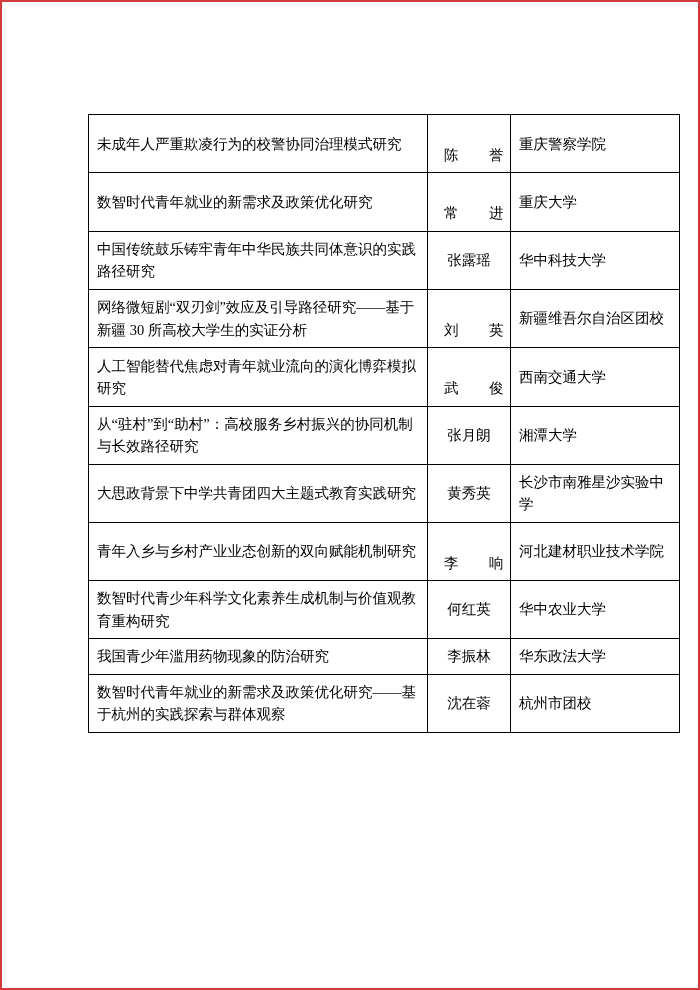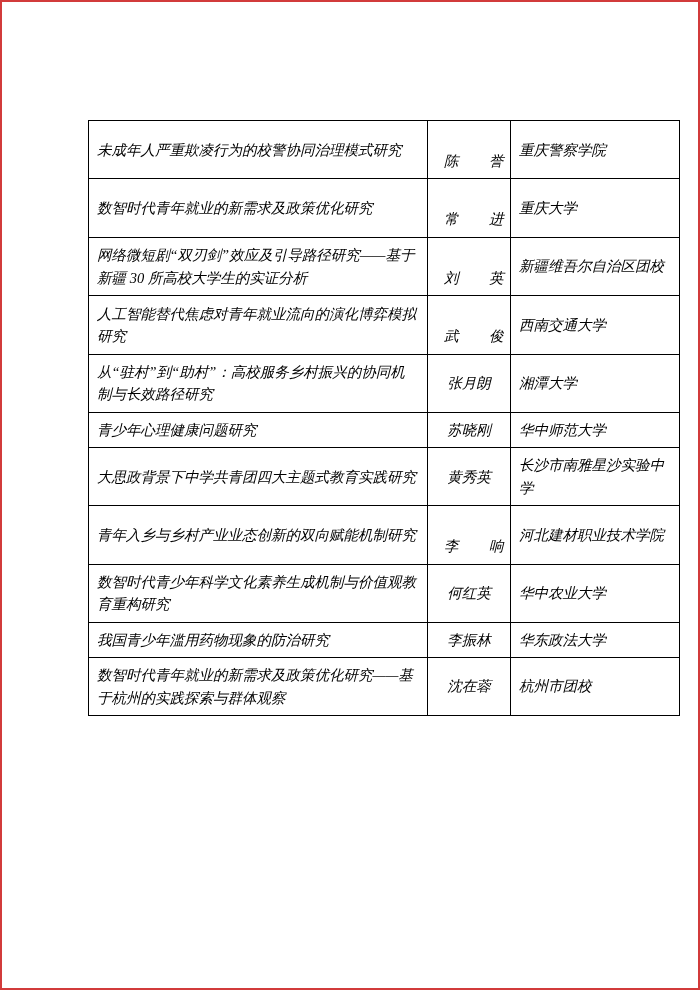--- a/index.html
+++ b/index.html
@@ -17,23 +17,22 @@
     width: 700px;
     height: 990px;
     box-sizing: border-box;
     border: 2px solid #d23b3b;
     background: #ffffff;
     overflow: hidden;
   }
   .sheet {
     position: absolute;
     left: 86px;
-    top: 118px;
+    top: 112px;
     width: 542px;
-    font-style: italic;
   }
   table.doc-table {
     border-collapse: collapse;
     width: 542px;
     table-layout: fixed;
   }
   table.doc-table td {
     border: 1px solid #000000;
     padding: 6px 8px;
     vertical-align: middle;
@@ -74,38 +73,38 @@
             <td class="col-title">未成年人严重欺凌行为的校警协同治理模式研究</td>
             <td class="col-name"><span class="name-spaced">陈　誉</span></td>
             <td class="col-org">重庆警察学院</td>
           </tr>
           <tr>
             <td class="col-title">数智时代青年就业的新需求及政策优化研究</td>
             <td class="col-name"><span class="name-spaced">常　进</span></td>
             <td class="col-org">重庆大学</td>
           </tr>
           <tr>
+            <td class="col-title">中国传统鼓乐铸牢青年中华民族共同体意识的实践路径研究</td>
+            <td class="col-name">张露瑶</td>
+            <td class="col-org">华中科技大学</td>
+          </tr>
+          <tr>
             <td class="col-title">网络微短剧“双刃剑”效应及引导路径研究——基于新疆 30 所高校大学生的实证分析</td>
             <td class="col-name"><span class="name-spaced">刘　英</span></td>
             <td class="col-org">新疆维吾尔自治区团校</td>
           </tr>
           <tr>
             <td class="col-title">人工智能替代焦虑对青年就业流向的演化博弈模拟研究</td>
             <td class="col-name"><span class="name-spaced">武　俊</span></td>
             <td class="col-org">西南交通大学</td>
           </tr>
           <tr>
             <td class="col-title">从“驻村”到“助村”：高校服务乡村振兴的协同机制与长效路径研究</td>
             <td class="col-name">张月朗</td>
             <td class="col-org">湘潭大学</td>
-          </tr>
-          <tr>
-            <td class="col-title">青少年心理健康问题研究</td>
-            <td class="col-name">苏晓刚</td>
-            <td class="col-org">华中师范大学</td>
           </tr>
           <tr>
             <td class="col-title">大思政背景下中学共青团四大主题式教育实践研究</td>
             <td class="col-name">黄秀英</td>
             <td class="col-org">长沙市南雅星沙实验中学</td>
           </tr>
           <tr>
             <td class="col-title">青年入乡与乡村产业业态创新的双向赋能机制研究</td>
             <td class="col-name"><span class="name-spaced">李　响</span></td>
             <td class="col-org">河北建材职业技术学院</td>

